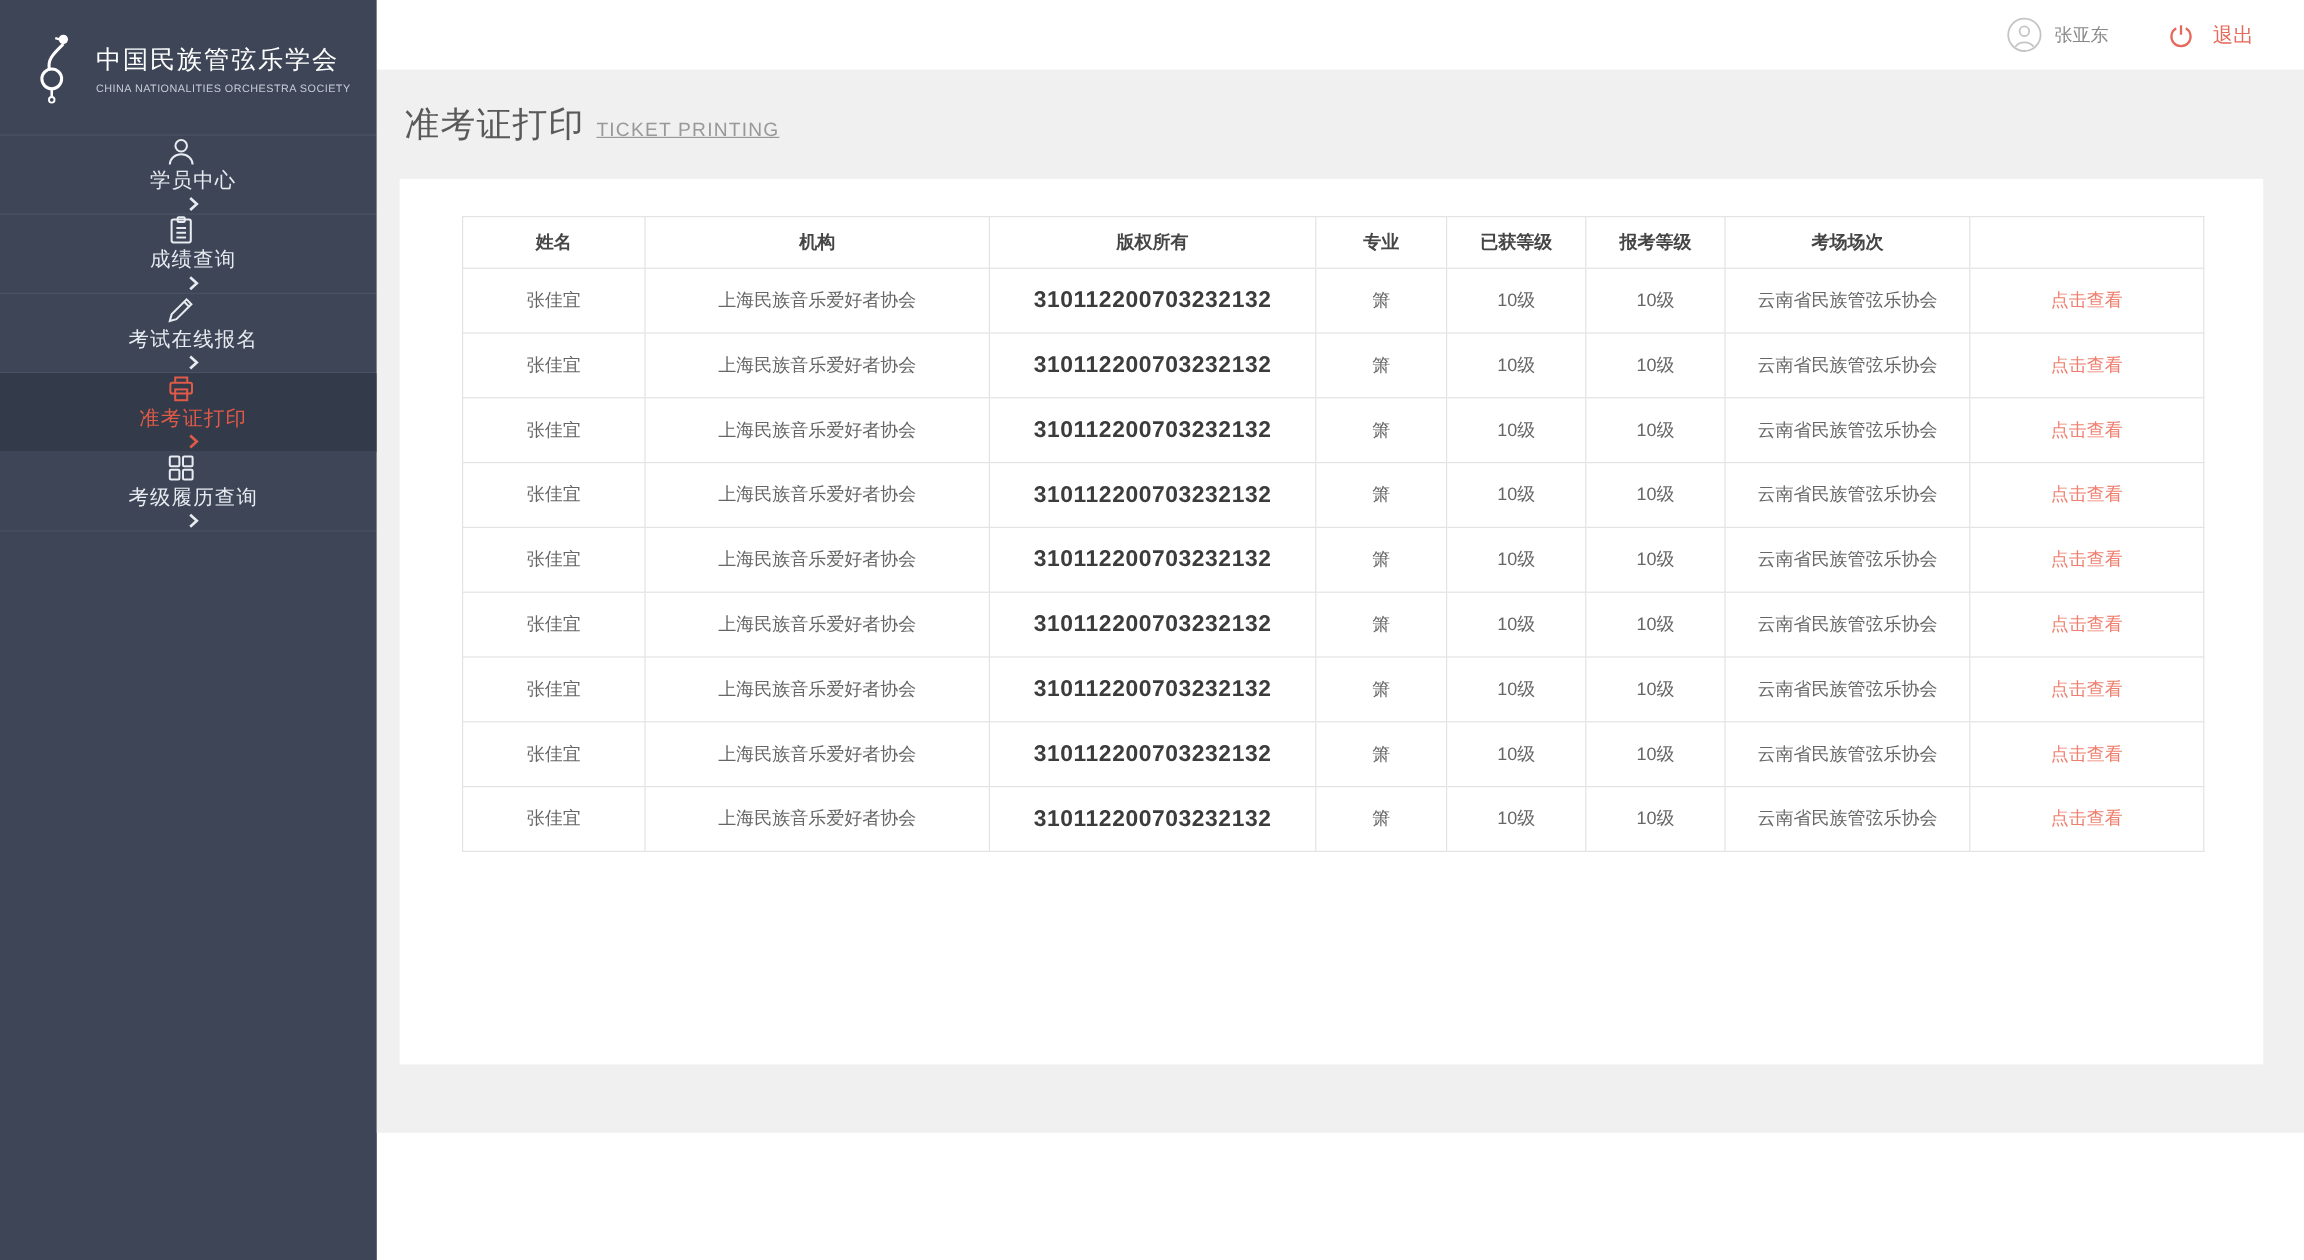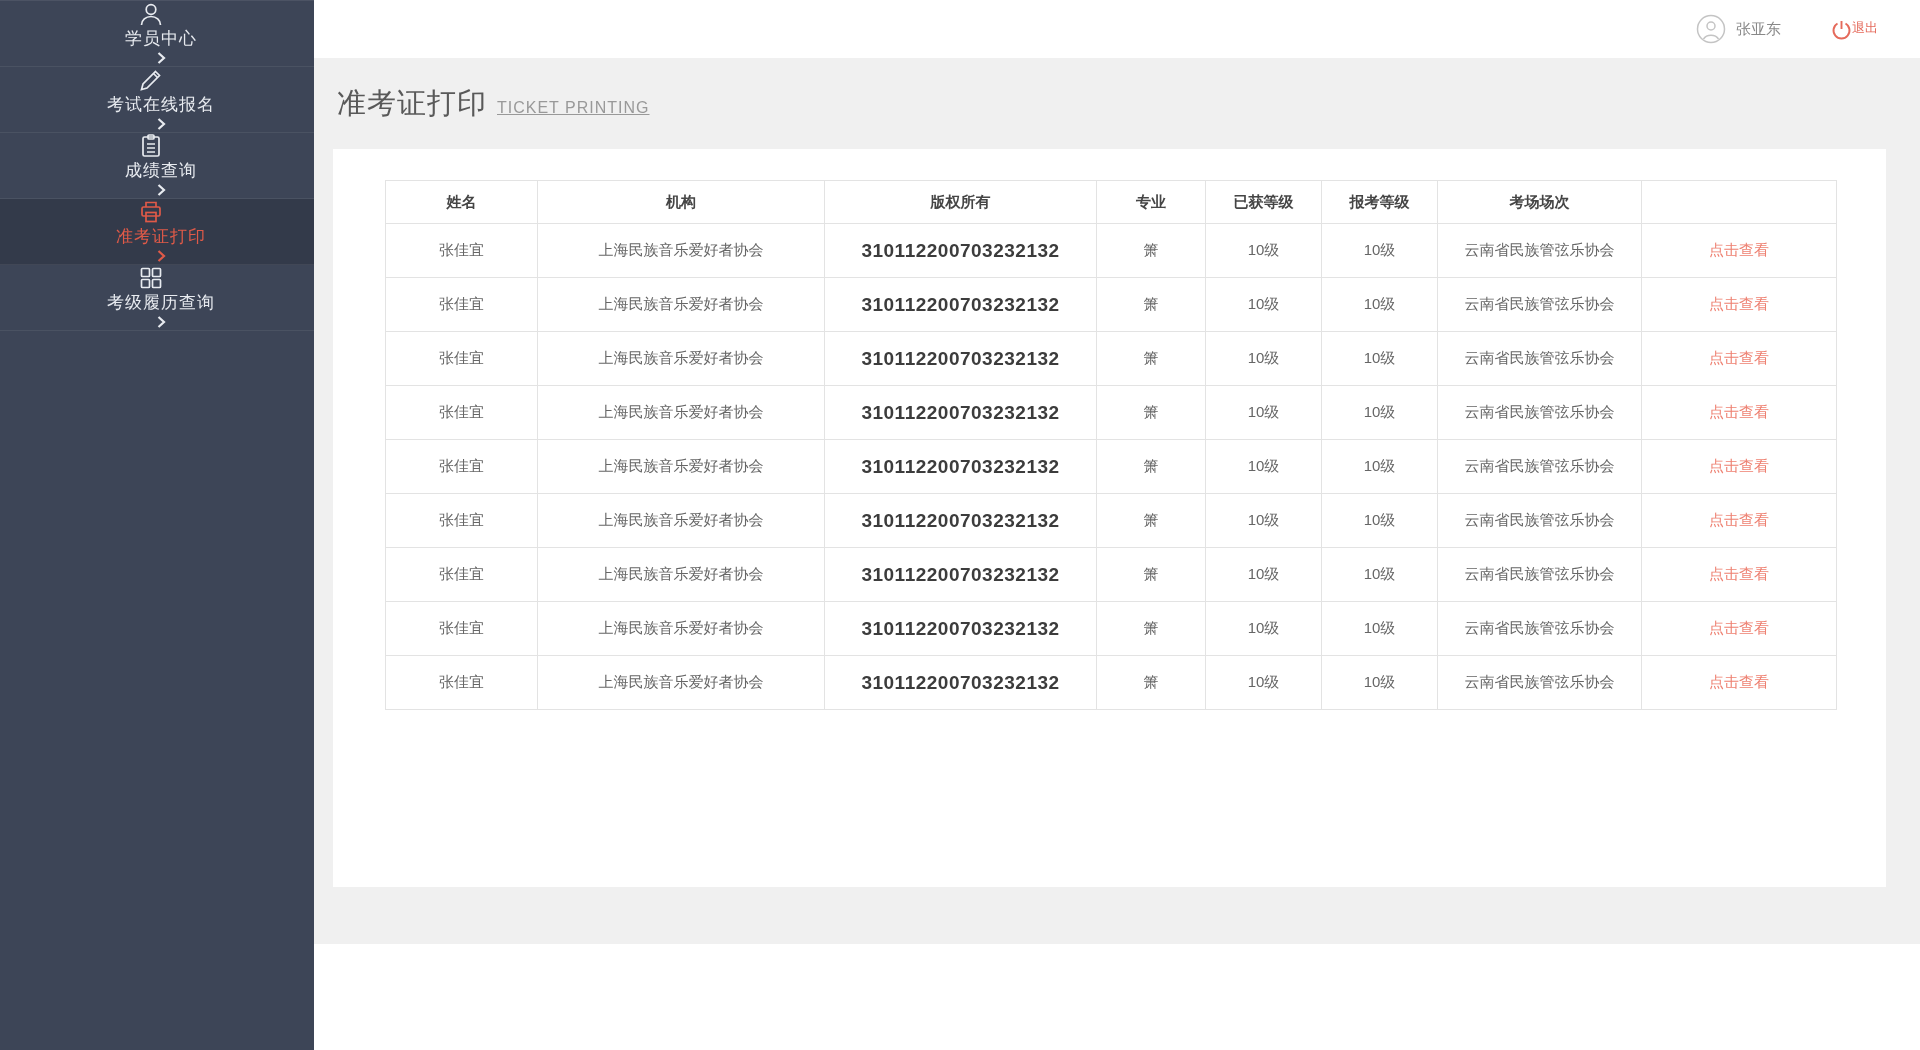--- a/index.html
+++ b/index.html
@@ -29,21 +29,21 @@
   .menu-item.active .mi-icon,.menu-item.active .mi-chevron{color:var(--accent);}
   .mi-icon svg,.mi-chevron svg{width:100%;height:100%;display:block;}
 
   
   .main{position:absolute;left:314px;top:0;width:1606px;height:1050px;}
   .topbar{height:58px;background:#fff;display:flex;align-items:center;justify-content:flex-end;
     padding-right:42px;gap:50px;}
   .user-chip{display:flex;align-items:center;gap:10px;color:#888;font-size:15px;cursor:pointer;}
   .avatar{width:30px;height:30px;color:#c4c4c4;}
   .avatar svg{width:100%;height:100%;display:block;}
-  .logout{display:flex;align-items:flex-start;gap:0;color:#e56a5b;font-size:13px;cursor:pointer;}
+  .logout{display:flex;align-items:center;gap:16px;color:#e56a5b;font-size:17px;cursor:pointer;}
   .power-icon{width:21px;height:21px;}
   .power-icon svg{width:100%;height:100%;display:block;}
 
   .content{height:886px;background:var(--content-bg);padding:26px 20px 0 23px;}
   .title-row{display:flex;align-items:baseline;gap:10px;height:42px;}
   .page-title{font-size:29px;color:#595959;font-weight:400;letter-spacing:1px;}
   .page-subtitle{font-size:16px;color:#999;letter-spacing:1px;text-decoration:underline;}
   .card{margin-top:23px;margin-left:-4px;width:1553px;height:738px;background:#fff;
     padding:31px 50px 0 52px;}
 
@@ -55,61 +55,75 @@
   td .view-link{color:var(--link);text-decoration:none;font-size:15px;cursor:pointer;}
 
   .footer{height:106px;background:#fff;display:flex;justify-content:center;align-items:flex-start;
     padding-top:46px;}
   .footer span{color:#9a9a9a;font-size:13px;}
 </style>
 </head>
 <body>
 
 <aside class="sidebar">
+  <div class="logo">
+    <svg class="logo-icon" viewBox="0 0 42 64" fill="none">
+      <circle cx="27" cy="7" r="4" fill="#fff"></circle>
+      <path d="M20 6 l4 1" stroke="#fff" stroke-width="2"></path>
+      <path d="M27 11 C19 19 13 24 15 33" stroke="#fff" stroke-width="2.6" fill="none"></path>
+      <circle cx="17" cy="41" r="8.5" fill="none" stroke="#fff" stroke-width="2.6"></circle>
+      <path d="M17 50 L17 57" stroke="#fff" stroke-width="2.2"></path>
+      <circle cx="17" cy="59" r="2.4" fill="none" stroke="#fff" stroke-width="1.6"></circle>
+    </svg>
+    <div class="logo-text">
+      <div class="cn">中国民族管弦乐学会</div>
+      <div class="en">CHINA NATIONALITIES ORCHESTRA SOCIETY</div>
+    </div>
+  </div>
 
   <nav class="menu">
     <div class="menu-item">
       <span class="mi-icon">
         <svg viewBox="0 0 26 26" fill="none" stroke="currentColor" stroke-width="1.7">
           <circle cx="13" cy="8.5" r="4.8"></circle>
           <path d="M3.5 24 a9.5 8.5 0 0 1 19 0"></path>
         </svg>
       </span>
       <span class="mi-label">学员中心</span>
-      <span class="mi-chevron">
-        <svg viewBox="0 0 16 16" fill="none" stroke="currentColor" stroke-width="2.2">
-            <polyline points="5.5,3 11,8 5.5,13"></polyline>
-          </svg>
-      </span>
-    </div>
-
-    <div class="menu-item">
-      <span class="mi-icon">
-        <svg viewBox="0 0 26 26" fill="none" stroke="currentColor" stroke-width="1.7">
-          <path d="M17.5 4.5 l4 4 L9 21 l-5.5 1.5 L5 17 Z"></path>
-          <path d="M15.5 6.5 l4 4"></path>
-        </svg>
-      </span>
-      <span class="mi-label">考试在线报名</span>
       <span class="mi-chevron">
         <svg viewBox="0 0 16 16" fill="none" stroke="currentColor" stroke-width="2.2">
             <polyline points="5.5,3 11,8 5.5,13"></polyline>
           </svg>
       </span>
     </div>
 
     <div class="menu-item">
       <span class="mi-icon">
         <svg viewBox="0 0 26 26" fill="none" stroke="currentColor" stroke-width="1.7">
           <rect x="5" y="4" width="16" height="19" rx="1.5"></rect>
           <rect x="10" y="2" width="6" height="4" rx="1"></rect>
           <path d="M9 11 h8 M9 15 h8 M9 19 h8"></path>
         </svg>
       </span>
       <span class="mi-label">成绩查询</span>
+      <span class="mi-chevron">
+        <svg viewBox="0 0 16 16" fill="none" stroke="currentColor" stroke-width="2.2">
+            <polyline points="5.5,3 11,8 5.5,13"></polyline>
+          </svg>
+      </span>
+    </div>
+
+    <div class="menu-item">
+      <span class="mi-icon">
+        <svg viewBox="0 0 26 26" fill="none" stroke="currentColor" stroke-width="1.7">
+          <path d="M17.5 4.5 l4 4 L9 21 l-5.5 1.5 L5 17 Z"></path>
+          <path d="M15.5 6.5 l4 4"></path>
+        </svg>
+      </span>
+      <span class="mi-label">考试在线报名</span>
       <span class="mi-chevron">
         <svg viewBox="0 0 16 16" fill="none" stroke="currentColor" stroke-width="2.2">
             <polyline points="5.5,3 11,8 5.5,13"></polyline>
           </svg>
       </span>
     </div>
 
     <div class="menu-item active">
       <span class="mi-icon">
         <svg viewBox="0 0 26 26" fill="none" stroke="currentColor" stroke-width="1.7">

